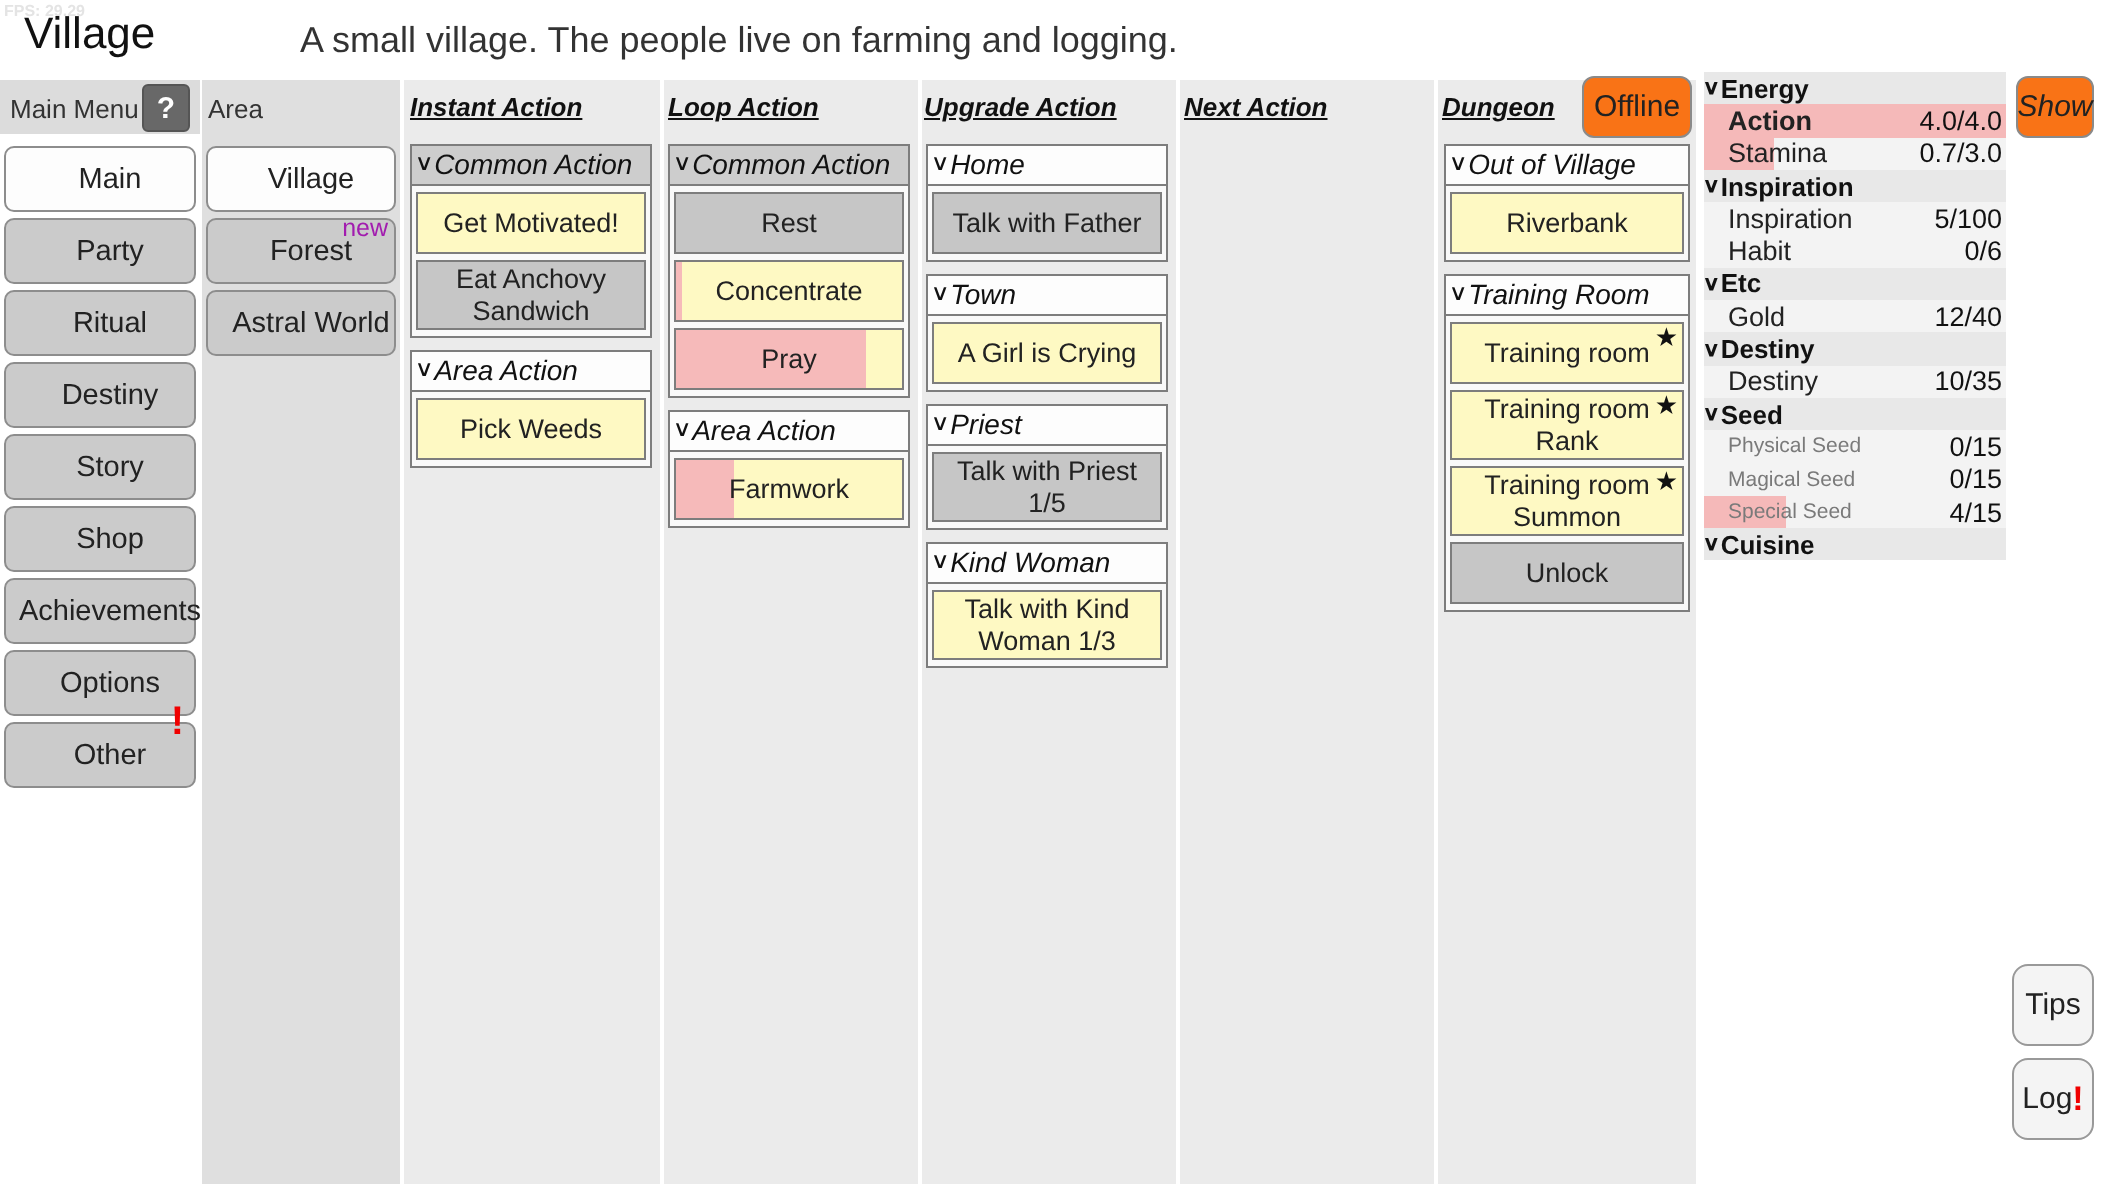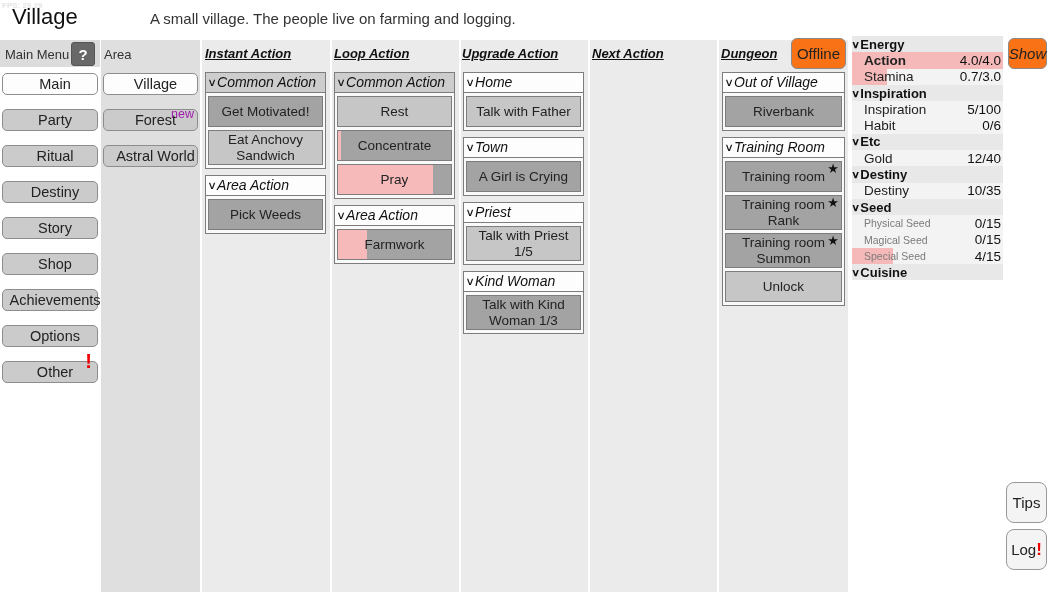--- a/index.html
+++ b/index.html
@@ -2,49 +2,49 @@
 <html><head>
 <meta charset="utf-8">
 <style>
   html,body { margin:0; padding:0; }
   body {
     width:1052px; height:592px; position:relative; overflow:hidden;
     background:#ffffff; font-family:"Liberation Sans", sans-serif; color:#222;
   }
   .fps { position:absolute; left:2px; top:1px; font-size:8px; color:#e4e4e4; font-weight:bold; }
   .title { position:absolute; left:12px; top:4px; font-size:22px; color:#111; }
-  .desc { position:absolute; left:150px; top:10px; font-size:15px; color:#333; }
+  .desc { position:absolute; left:150px; top:10px; font-size:18px; color:#333; }
 
   
   .strip { position:absolute; top:40px; height:552px; }
   .strip.sidebar-head { left:0; width:100px; height:27px; background:#dcdcdc; }
   .strip.area-strip { left:101px; width:99px; background:#dfdfdf; }
   .strip.gray { background:#ebebeb; }
 
   .menu-label { position:absolute; top:47px; font-size:13px; color:#333; }
   .col-head { position:absolute; top:46px; font-size:13px; font-weight:bold; font-style:italic; text-decoration:underline; color:#111; white-space:nowrap; }
 
   .help-btn { position:absolute; left:71px; top:42px; width:24px; height:24px; background:#686868;
     color:#fff; font-size:15px; font-weight:bold; border:1px solid #555; border-radius:3px;
     display:flex; align-items:center; justify-content:center; box-sizing:border-box; }
 
-  .menu-btn { position:absolute; width:96px; height:22px; background:#cbcbcb; border:1px solid #8d8d8d;
+  .menu-btn { position:absolute; width:96px; height:33px; background:#cbcbcb; border:1px solid #8d8d8d;
     border-radius:5px; display:flex; align-items:center; justify-content:center; font-size:14.5px;
     color:#222; box-sizing:border-box;padding-left:10px; }
   .menu-btn.selected { background:#fdfdfd; }
   .badge-new { position:absolute; top:-3px; right:3px; color:#a21caf; font-size:12.5px; }
   .badge-excl { position:absolute; top:-12px; right:5px; color:#f00000; font-size:20px; font-weight:bold; }
 
   .action-col { position:absolute; top:72px; width:126px; }
   .group { position:relative; margin:0 3px 6px 2px; border:1px solid #7d7d7d; background:#f9f9f9; }
   .group-header { font-style:italic; font-size:14px; padding:1px 2px 2px 2px; border-bottom:1px solid #7d7d7d;
     background:#fdfdfd; color:#111; display:flex; align-items:center; line-height:1.15; }
   .group-header.gray { background:#cdcdcd; }
   .chev { font-style:normal; font-size:11px; margin-right:1px; transform:scaleX(1.2); }
-  .action-btn { position:relative; margin:3px 2px; min-height:31px; border:1px solid #7d7d7d; background:#a3a3a3;
+  .action-btn { position:relative; margin:3px 2px; min-height:31px; border:1px solid #7d7d7d; background:#fef9c3;
     display:flex; align-items:center; justify-content:center; text-align:center; font-size:13.5px;
     color:#222; overflow:hidden; box-sizing:border-box; }
   .action-btn.disabled { background:#c6c6c6; }
   .action-btn .fill { position:absolute; left:0; top:0; bottom:0; background:#f6baba; }
   .action-btn .lbl { position:relative; z-index:1; padding:1px 3px; line-height:1.15; }
   .action-btn .star { position:absolute; top:-1px; right:2px; z-index:1; font-size:13px; color:#111; }
 
   .pill-btn { position:absolute; background:#f97316; border:1px solid #8a8a8a; border-radius:6px;
     display:flex; align-items:center; justify-content:center; font-size:15px; color:#222; box-sizing:border-box; }
 

